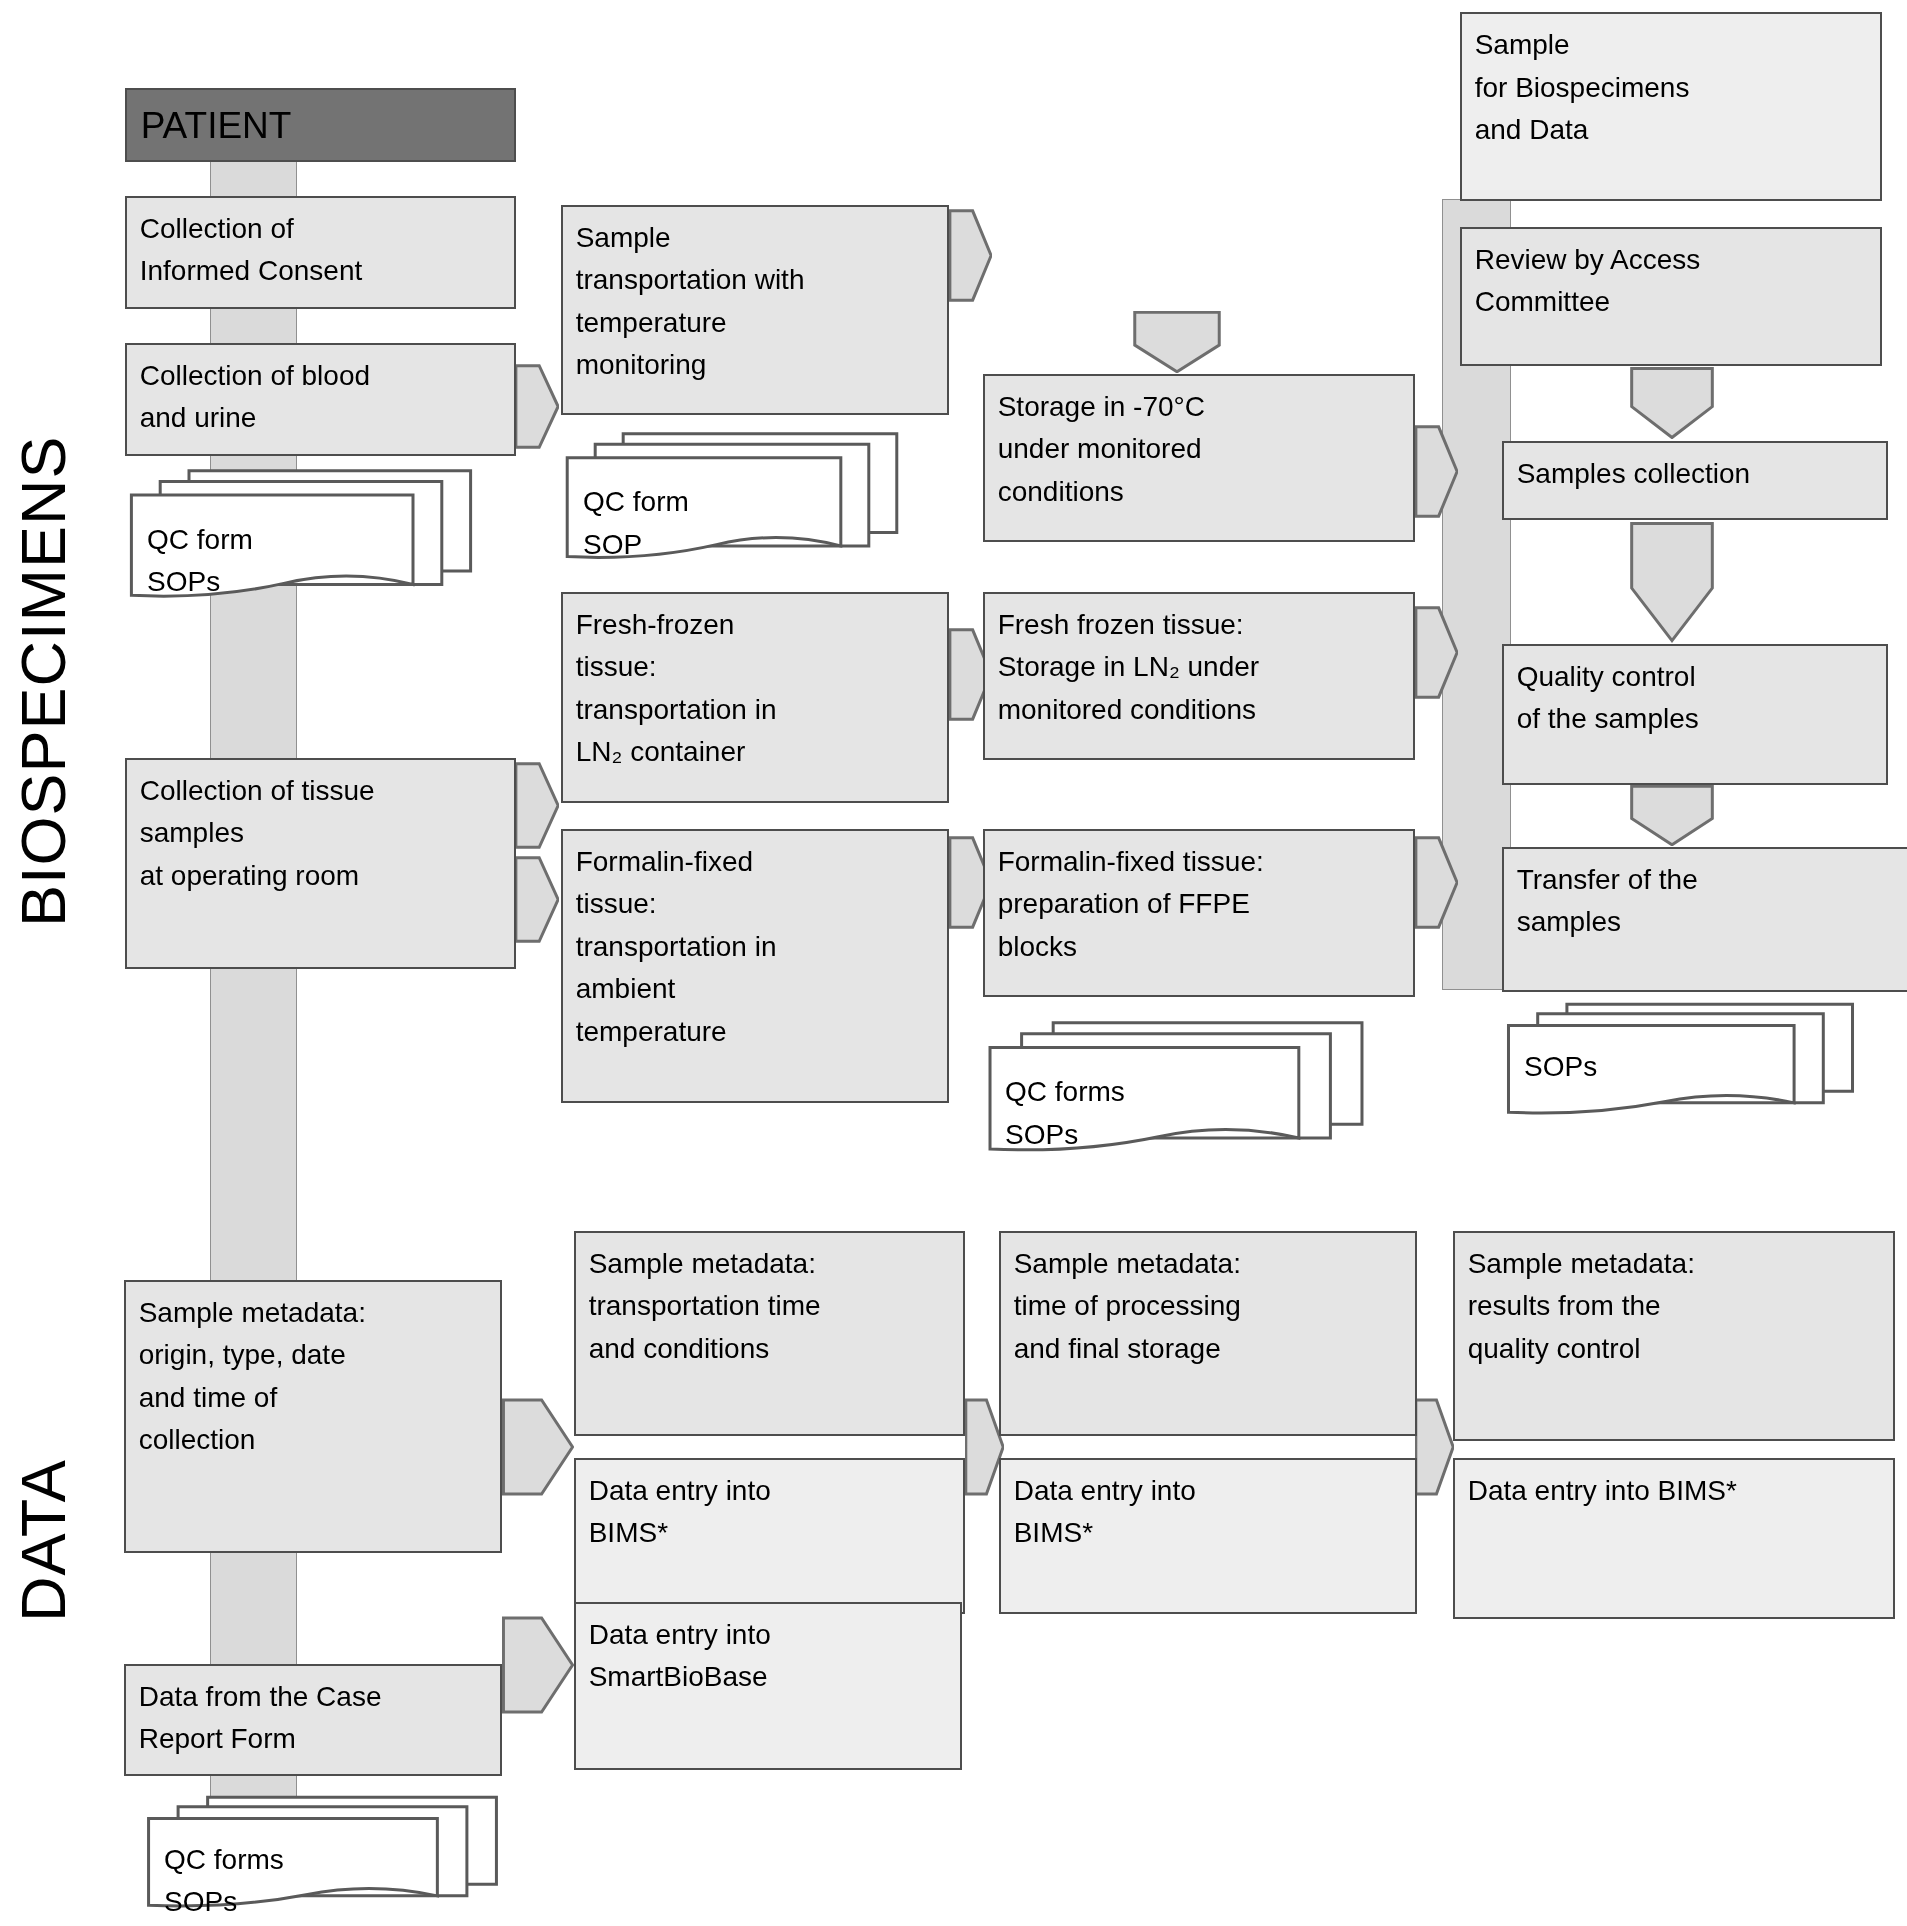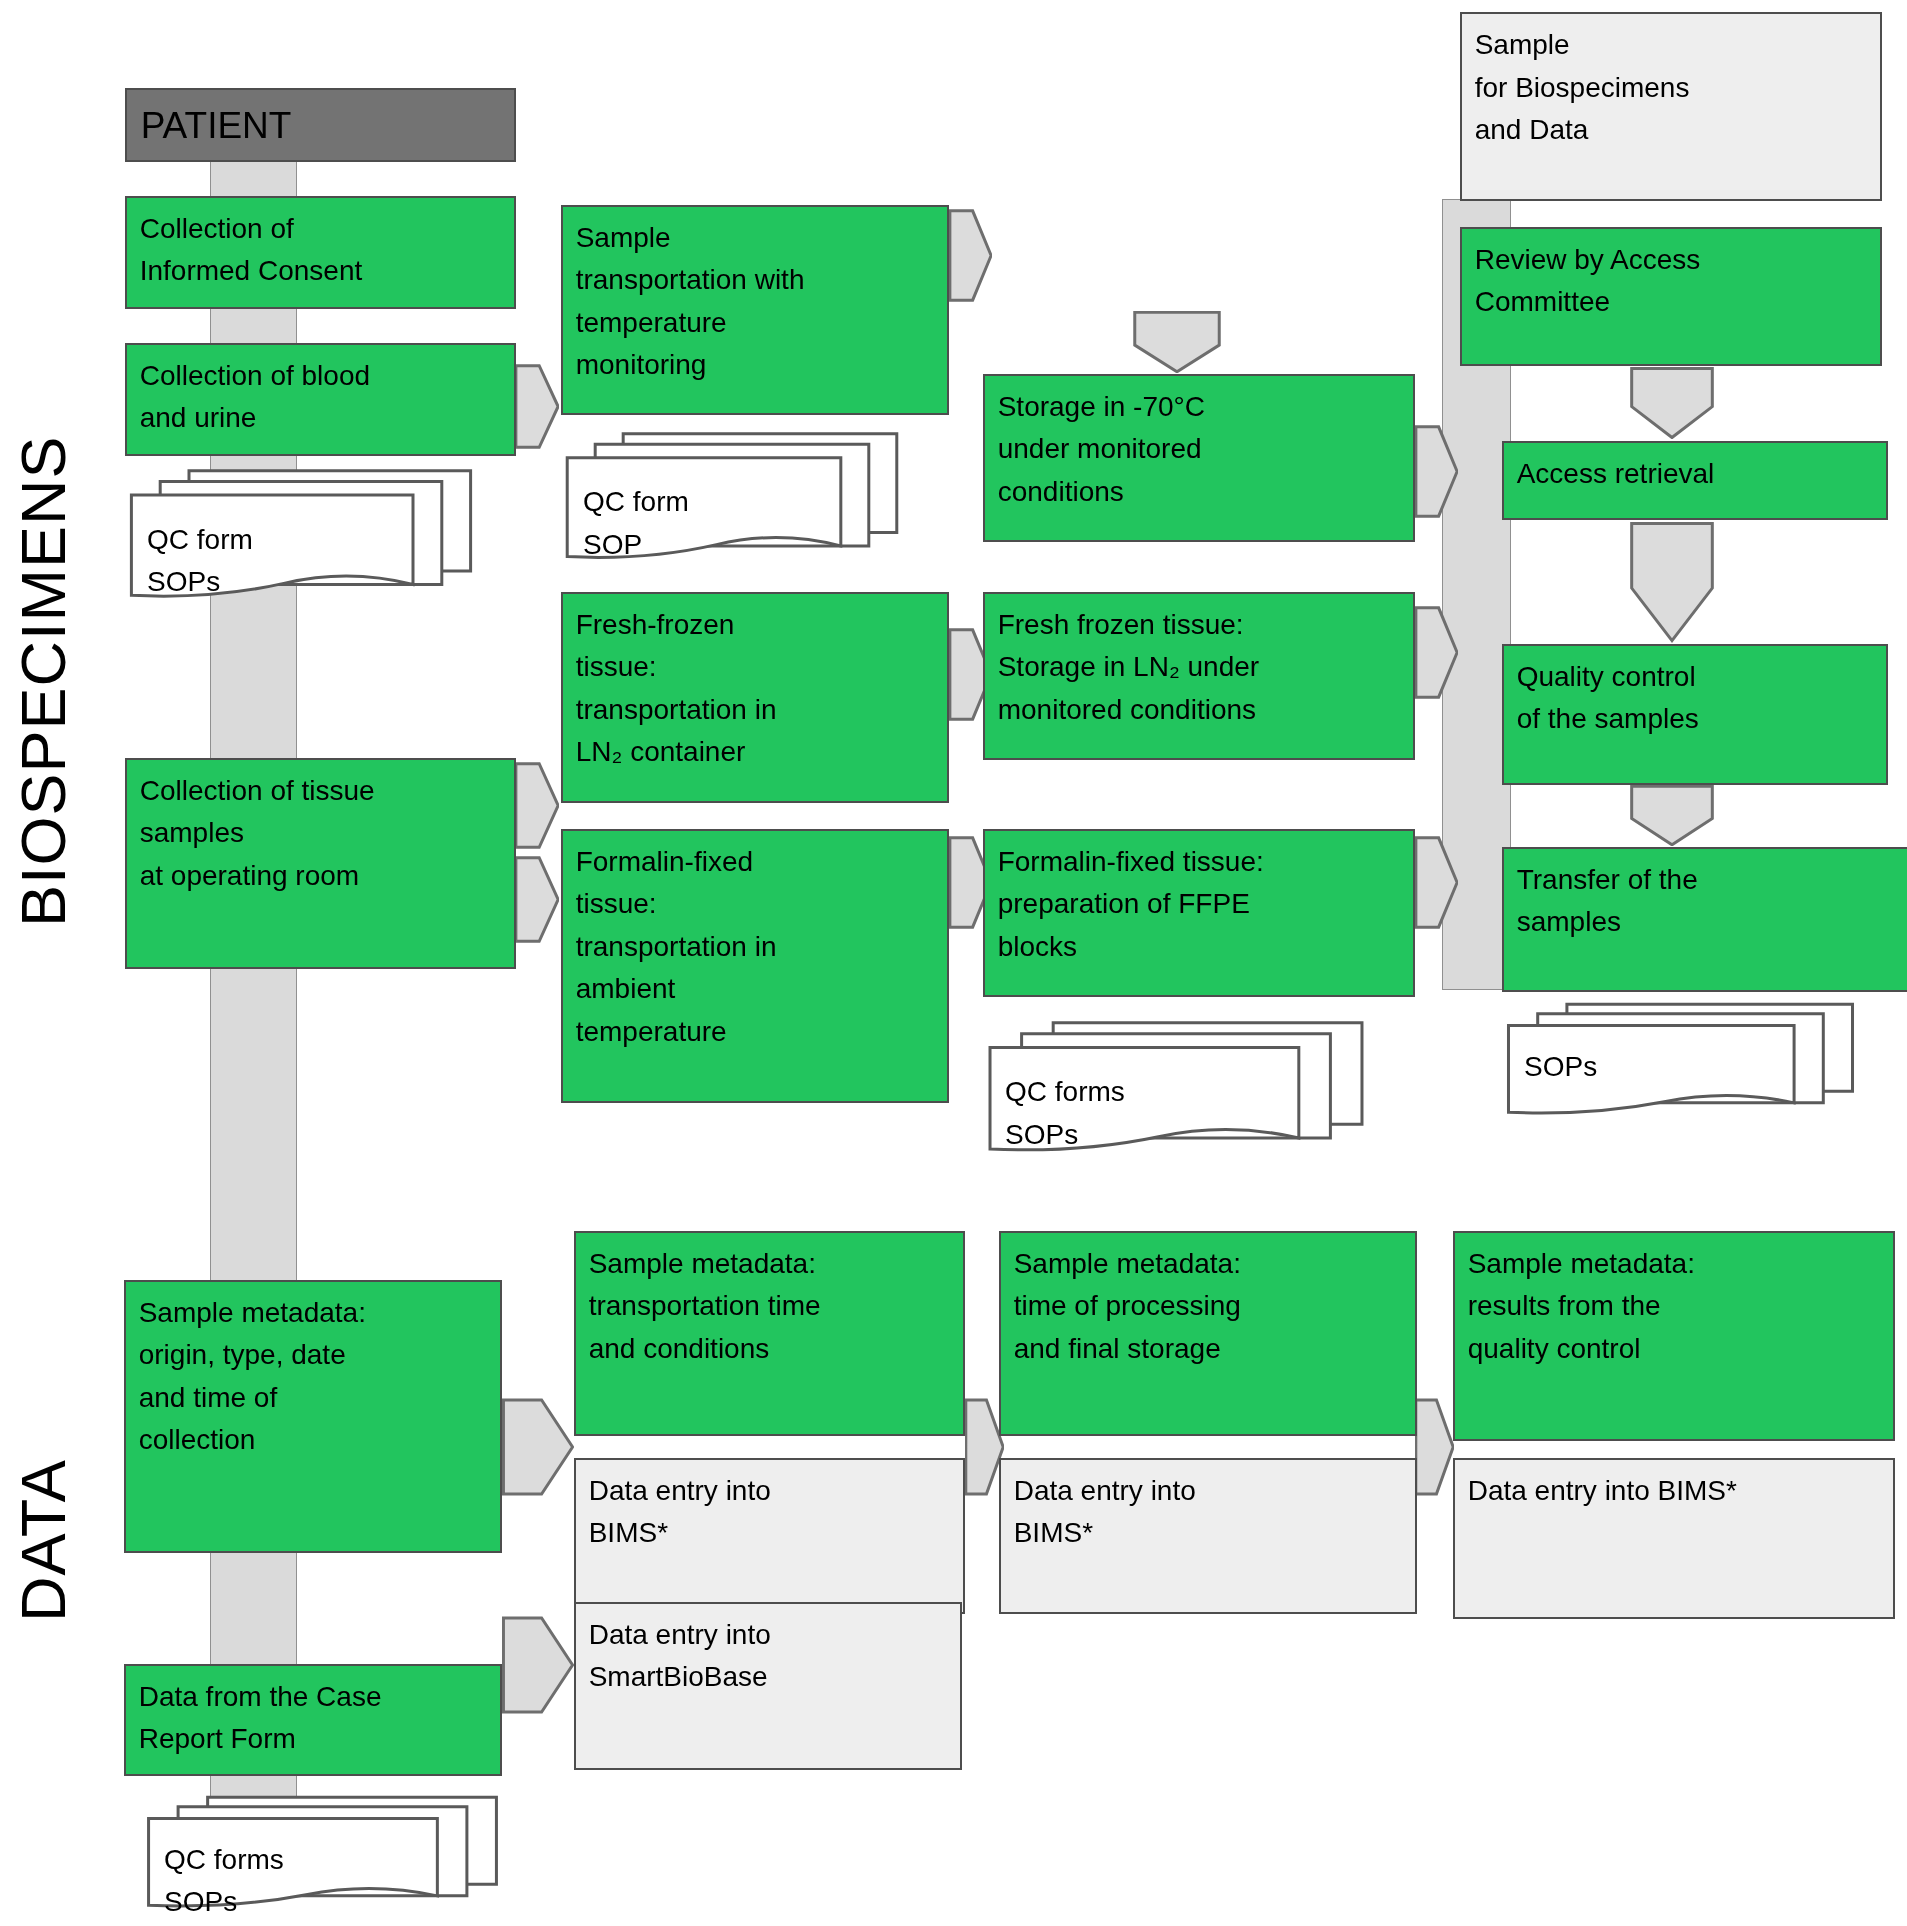--- a/index.html
+++ b/index.html
@@ -9,21 +9,21 @@
     color:#000; overflow:hidden; background:#ffffff;
   }
   .band {
     position:absolute; background:#dadada;
     border:1px solid #909090; box-sizing:border-box; z-index:0;
   }
   .arr { position:absolute; z-index:1; }
   .arr svg { display:block; width:100%; height:100%; }
   .arr polygon { fill:#dcdcdc; stroke:#6e6e6e; stroke-width:3; vector-effect:non-scaling-stroke; }
   .box {
-    position:absolute; background:#22c55e; border:2px solid #4d4d4d;
+    position:absolute; background:#e5e5e5; border:2px solid #4d4d4d;
     box-sizing:border-box; z-index:2;
     font-size:28px; line-height:1.52; white-space:pre-line;
     padding:9.8px 12.7px;
   }
   .box.gray { background:#eeeeee; }
   .box.patient {
     background:#737373; font-size:37px; display:flex; align-items:center;
     padding:0 0 0 13.7px; line-height:1;
   }
   .docstack { position:absolute; z-index:2; }
@@ -112,21 +112,21 @@
     </svg>
     <div class="doc-text">QC forms
 SOPs</div>
   </div>
 
   <div class="box gray" style="left:1460px;top:12.2px;width:422px;height:189px">Sample
 for Biospecimens
 and Data</div>
   <div class="box" style="left:1460px;top:227px;width:422px;height:139px">Review by Access
 Committee</div>
-  <div class="box" style="left:1502px;top:441px;width:386px;height:79px">Access retrieval</div>
+  <div class="box" style="left:1502px;top:441px;width:386px;height:79px">Samples collection</div>
   <div class="box" style="left:1502px;top:644px;width:386px;height:141px">Quality control
 of the samples</div>
   <div class="box" style="left:1502px;top:847px;width:451px;height:145px">Transfer of the
 samples</div>
 
   <div class="docstack" style="left:1502px;top:1002px;width:357px;height:129px">
     <svg viewBox="0 0 220 110" preserveAspectRatio="none">
       <rect class="sheet" x="40" y="2" width="176" height="74"></rect>
       <rect class="sheet" x="22" y="10" width="176" height="76"></rect>
       <path class="sheet" d="M4,20 H180 V86 Q140,74 100,85 Q55,97 4,94 Z"></path>

